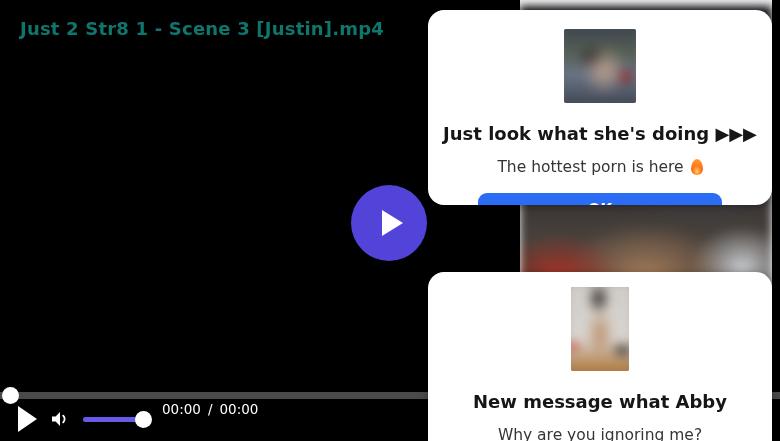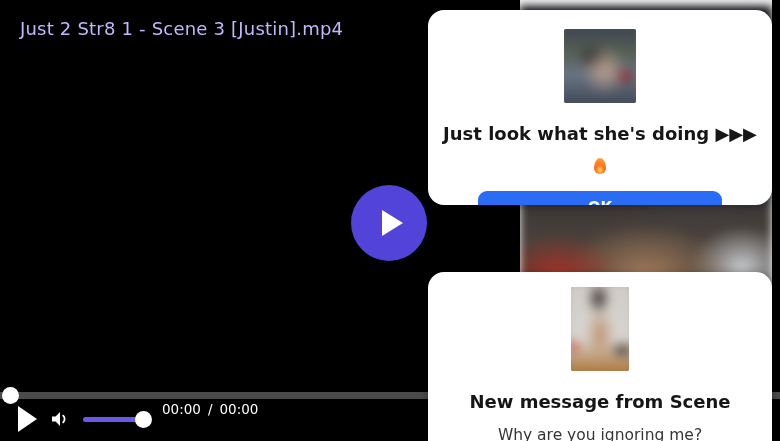--- a/index.html
+++ b/index.html
@@ -5,21 +5,21 @@
   html,body{margin:0;padding:0;}
   body{
     width:780px;height:441px;position:relative;overflow:hidden;
     background:#000;
     font-family:"DejaVu Sans","Liberation Sans",sans-serif;
   }
   
   .player{position:absolute;inset:0;background:#000;}
   .video-title{
     position:absolute;left:20px;top:18px;
-    color:#c4b5fd;font-size:18px;font-weight:normal;letter-spacing:.2px;white-space:nowrap;
+    color:#0f766e;font-size:18px;font-weight:bold;letter-spacing:.2px;white-space:nowrap;
   }
   .big-play{
     position:absolute;left:351px;top:185px;width:76px;height:76px;border-radius:50%;
     background:#5243d9;display:flex;align-items:center;justify-content:center;cursor:pointer;
   }
   .big-play .tri{
     width:0;height:0;margin-left:7px;
     border-left:21px solid #fff;border-top:13px solid transparent;border-bottom:13px solid transparent;
   }
   
@@ -146,26 +146,27 @@
 <div class="right-ad">
   <div class="photo"></div>
 </div>
 
 <div class="card card1">
   <div class="thumb thumb1">
       <i></i>
     </div>
   <h2>Just look what she's doing ▶▶▶</h2>
   <div class="sub">
+    <span>The hottest porn is here</span>
     <span class="flame"></span>
   </div>
   <button class="ok-btn">OK</button>
 </div>
 
 <div class="card card2">
   <div class="thumb thumb2">
       <i></i>
     </div>
-  <h2>New message from Scene</h2>
+  <h2>New message what Abby</h2>
   <div class="sub">
     <span>Why are you ignoring me?</span>
   </div>
 </div>
 
 </body></html>

